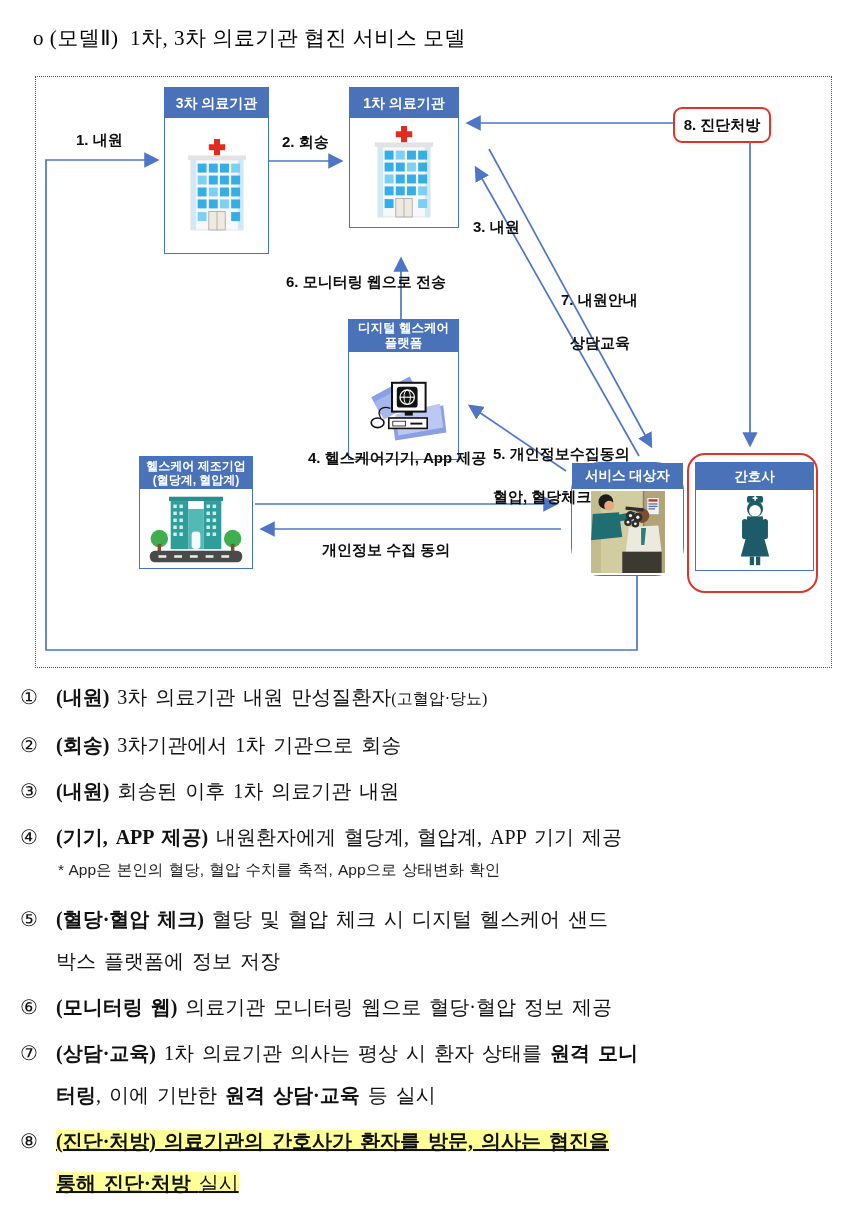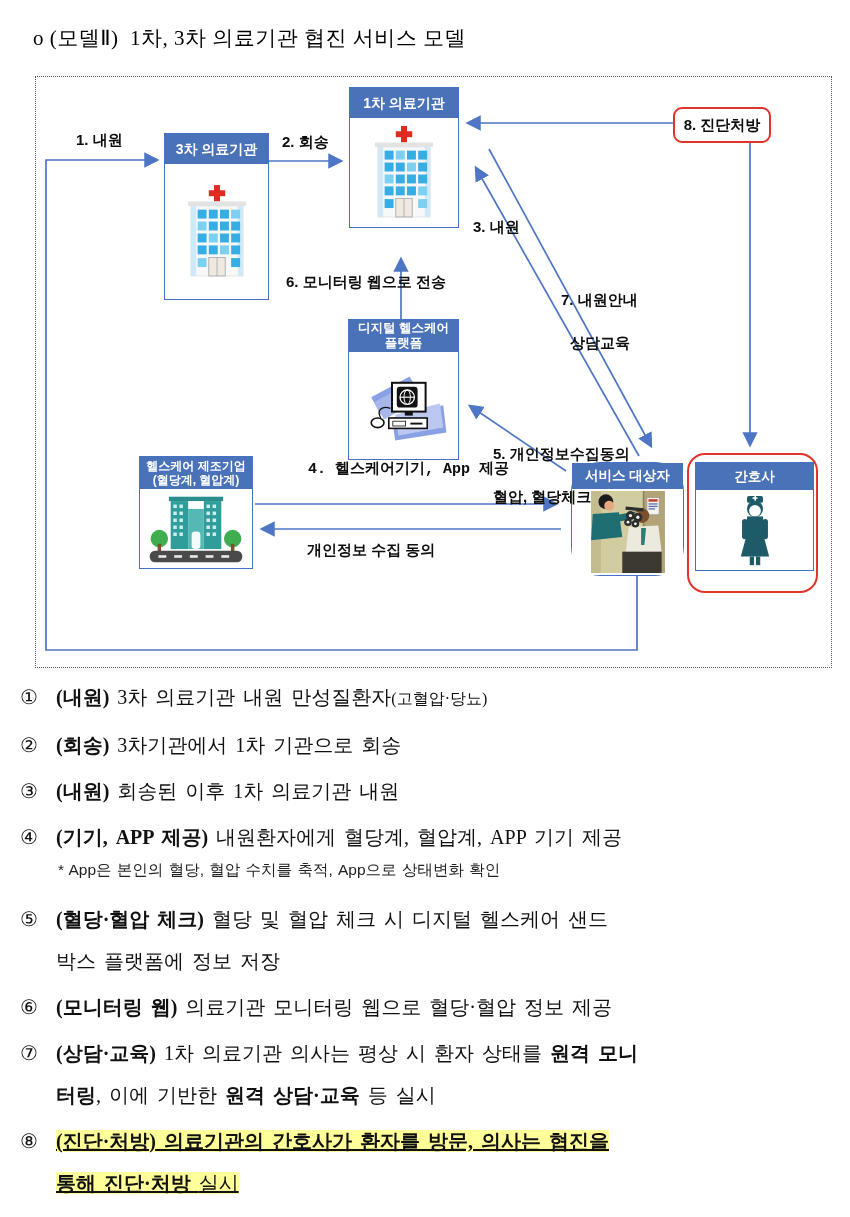--- a/index.html
+++ b/index.html
@@ -54,21 +54,21 @@
         <line x1="530" y1="394" x2="434" y2="329" marker-end="url(#ah)"></line>
         <line x1="219" y1="427" x2="520" y2="427" marker-end="url(#ah)"></line>
         <line x1="525" y1="452" x2="226" y2="452" marker-end="url(#ah)"></line>
         <line x1="714" y1="46" x2="432" y2="46" marker-end="url(#ah)"></line>
         <line x1="714" y1="46" x2="714" y2="368" marker-end="url(#ah)"></line>
       </g>
     </svg>
 
     <div class="redoutline" style="left:651px;top:376px;width:127px;height:136px;"></div>
 
-    <div class="dbox" style="left:128px;top:10px;width:105px;height:167px;margin-top:46px;">
+    <div class="dbox" style="left:128px;top:10px;width:105px;height:167px;">
       <div class="hd" style="height:30px;font-size:14px;">3차 의료기관</div>
       <div class="bd">
         <svg width="82" height="122" viewBox="0 0 110 130">
           <rect x="51" y="2" width="8" height="22" fill="#e02b20"></rect>
           <rect x="44" y="9" width="22" height="8" fill="#e02b20"></rect>
           <rect x="16" y="24" width="78" height="6" fill="#e3e3e3"></rect>
           <rect x="20" y="30" width="70" height="94" fill="#f8f8f8" stroke="#ddd"></rect>
           <rect x="20" y="30" width="7" height="94" fill="#cfe9f8"></rect>
           <rect x="83" y="30" width="7" height="94" fill="#cfe9f8"></rect>
           <g fill="#35aee6">
@@ -275,22 +275,22 @@
     <div class="alabel" style="left:437px;top:139px;">3. 내원</div>
     <div class="alabel" style="left:500px;top:190px;">
       <span>7. 내원안내</span><br>
       <span style="margin-left:9px;">상담교육</span>
     </div>
     <div class="alabel" style="left:250px;top:194px;">6. 모니터링 웹으로 전송</div>
     <div class="alabel" style="left:432px;top:344px;">
       <span>5. 개인정보수집동의</span><br>
       <span>혈압, 혈당체크</span>
     </div>
-    <div class="alabel" style="left:272px;top:382px;font-family:Liberation Mono, monospace;">4. 헬스케어기기, App 제공</div>
-    <div class="alabel" style="left:271px;top:462px;">개인정보 수집 동의</div>
+    <div class="alabel" style="left:272px;top:370px;">4. 헬스케어기기, App 제공</div>
+    <div class="alabel" style="left:286px;top:462px;">개인정보 수집 동의</div>
 
     <div class="redtag" style="left:637px;top:30px;width:94px;height:32px;">8. 진단처방</div>
   </div>
 
   <div class="list">
       <div class="item">
         <span class="num">①</span>
         <span class="itext"><span class="b">(내원)</span><span> 3차 의료기관 내원 만성질환자</span><span class="small">(고혈압·당뇨)</span></span>
       </div>
       <div class="item">

